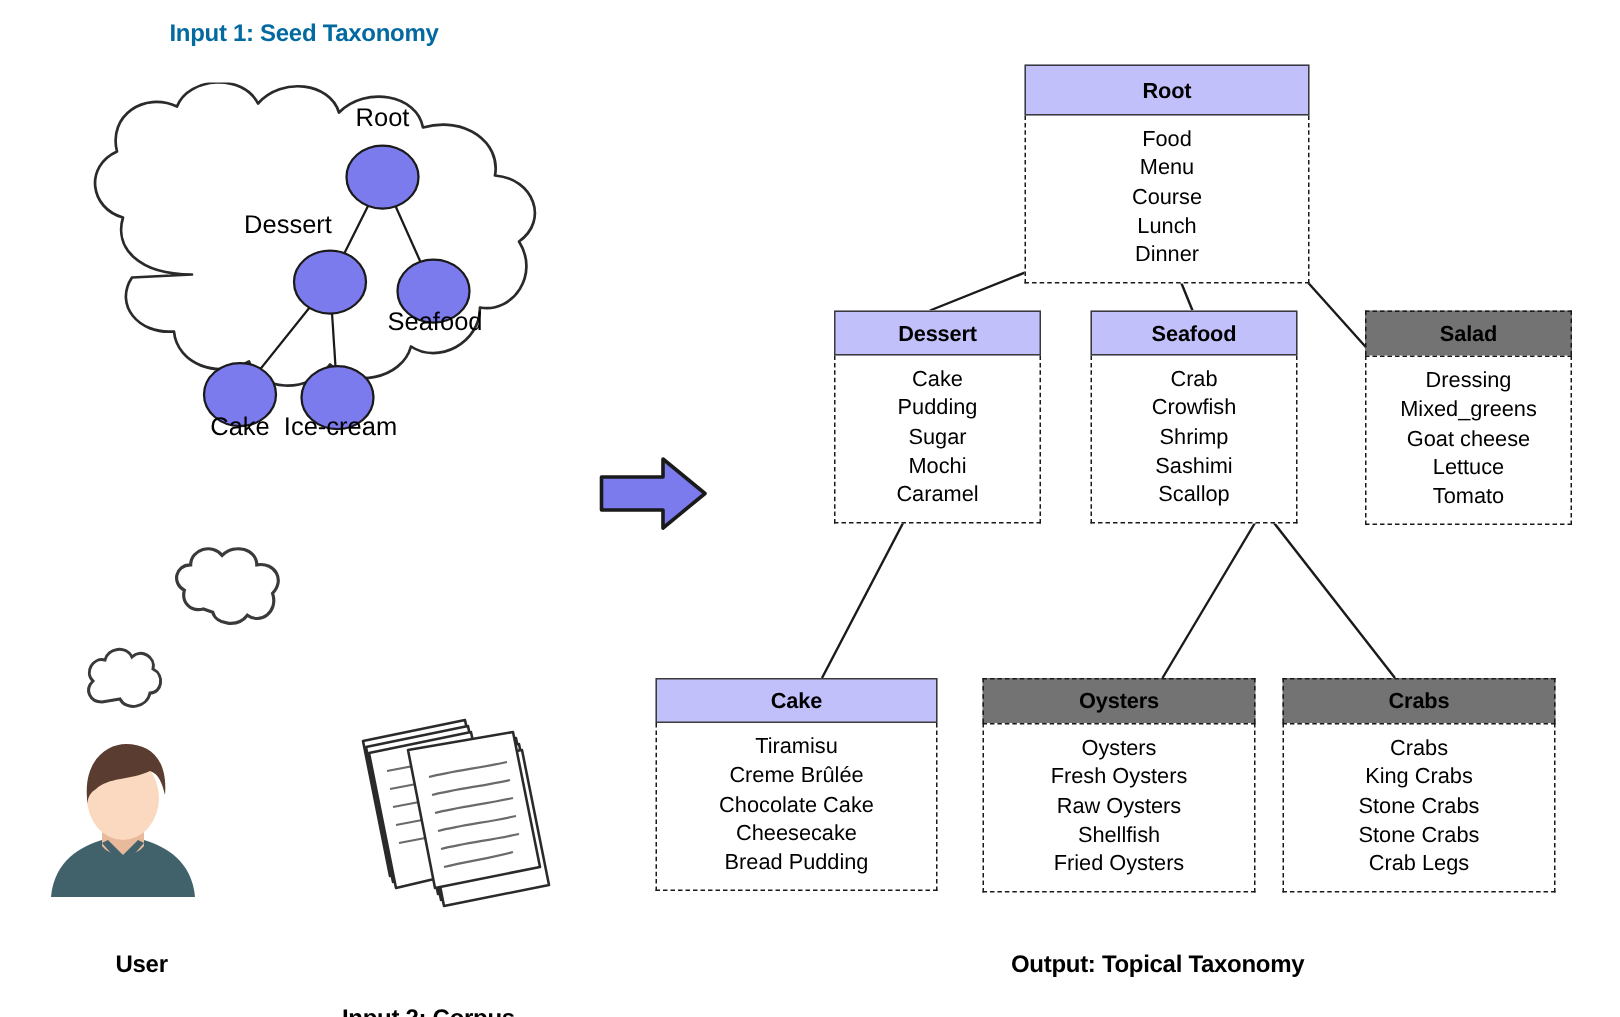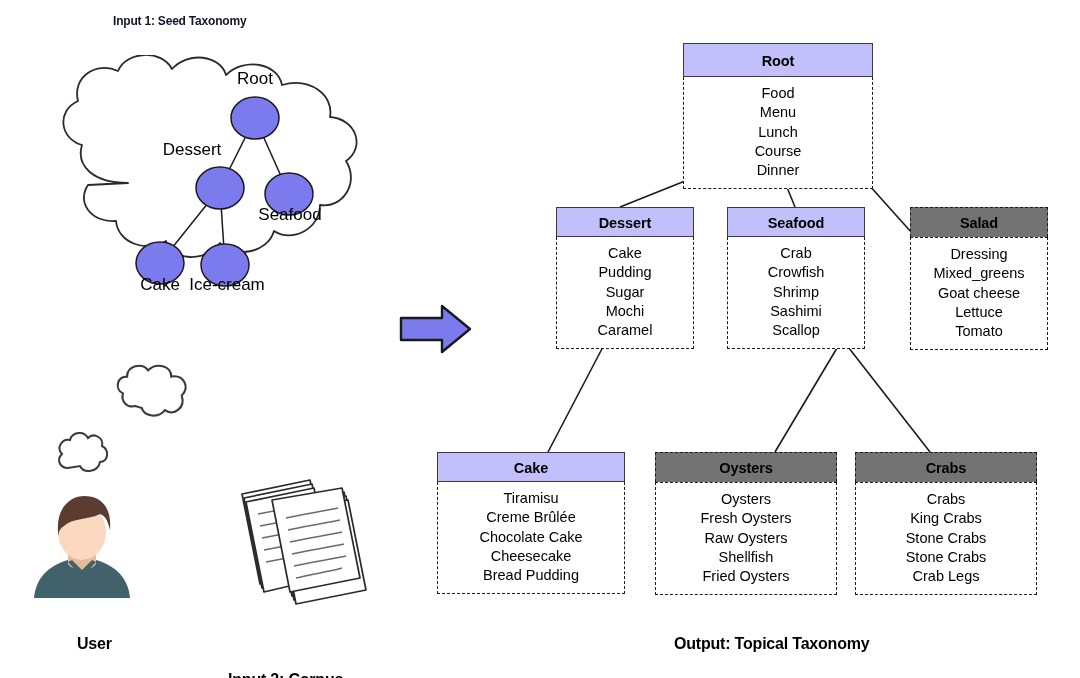--- a/index.html
+++ b/index.html
@@ -16,24 +16,24 @@
     width: 1080px;
     height: 678px;
     background: #ffffff;
     overflow: hidden;
   }
   .abs { position: absolute; }
 
   
   .section-title {
     font-weight: bold;
-    font-size: 12px;
+    font-size: 16px;
     letter-spacing: -0.2px;
     white-space: nowrap;
-    color: #0f172a;
+    color: #0369a1;
   }
 
   
   #seed-cloud-svg { position: absolute; left: 20px; top: 55px; }
   .node-label {
     font-size: 17px;
     color: #000;
     white-space: nowrap;
     text-align: center;
   }
@@ -216,22 +216,22 @@
       <line x1="605" y1="343" x2="548" y2="452" stroke="#1a1a1a" stroke-width="1.6"></line>
       <line x1="840" y1="343" x2="775" y2="452" stroke="#1a1a1a" stroke-width="1.6"></line>
       <line x1="845" y1="343" x2="930" y2="452" stroke="#1a1a1a" stroke-width="1.6"></line>
     </svg>
   <div id="tax-boxes">
       <div class="tax-box" style="left: 683px; top: 43px; width: 190px;">
         <div class="tax-head filled" style="height: 34px; line-height: 16px;">Root</div>
         <div class="tax-body">
           <div class="tax-term">Food</div>
           <div class="tax-term">Menu</div>
+          <div class="tax-term">Course</div>
           <div class="tax-term">Lunch</div>
-          <div class="tax-term">Course</div>
           <div class="tax-term">Dinner</div>
         </div>
       </div>
       <div class="tax-box" style="left: 556px; top: 207px; width: 138px;">
         <div class="tax-head filled" style="height: 30px; line-height: 12px;">Dessert</div>
         <div class="tax-body">
           <div class="tax-term">Cake</div>
           <div class="tax-term">Pudding</div>
           <div class="tax-term">Sugar</div>
           <div class="tax-term">Mochi</div>

